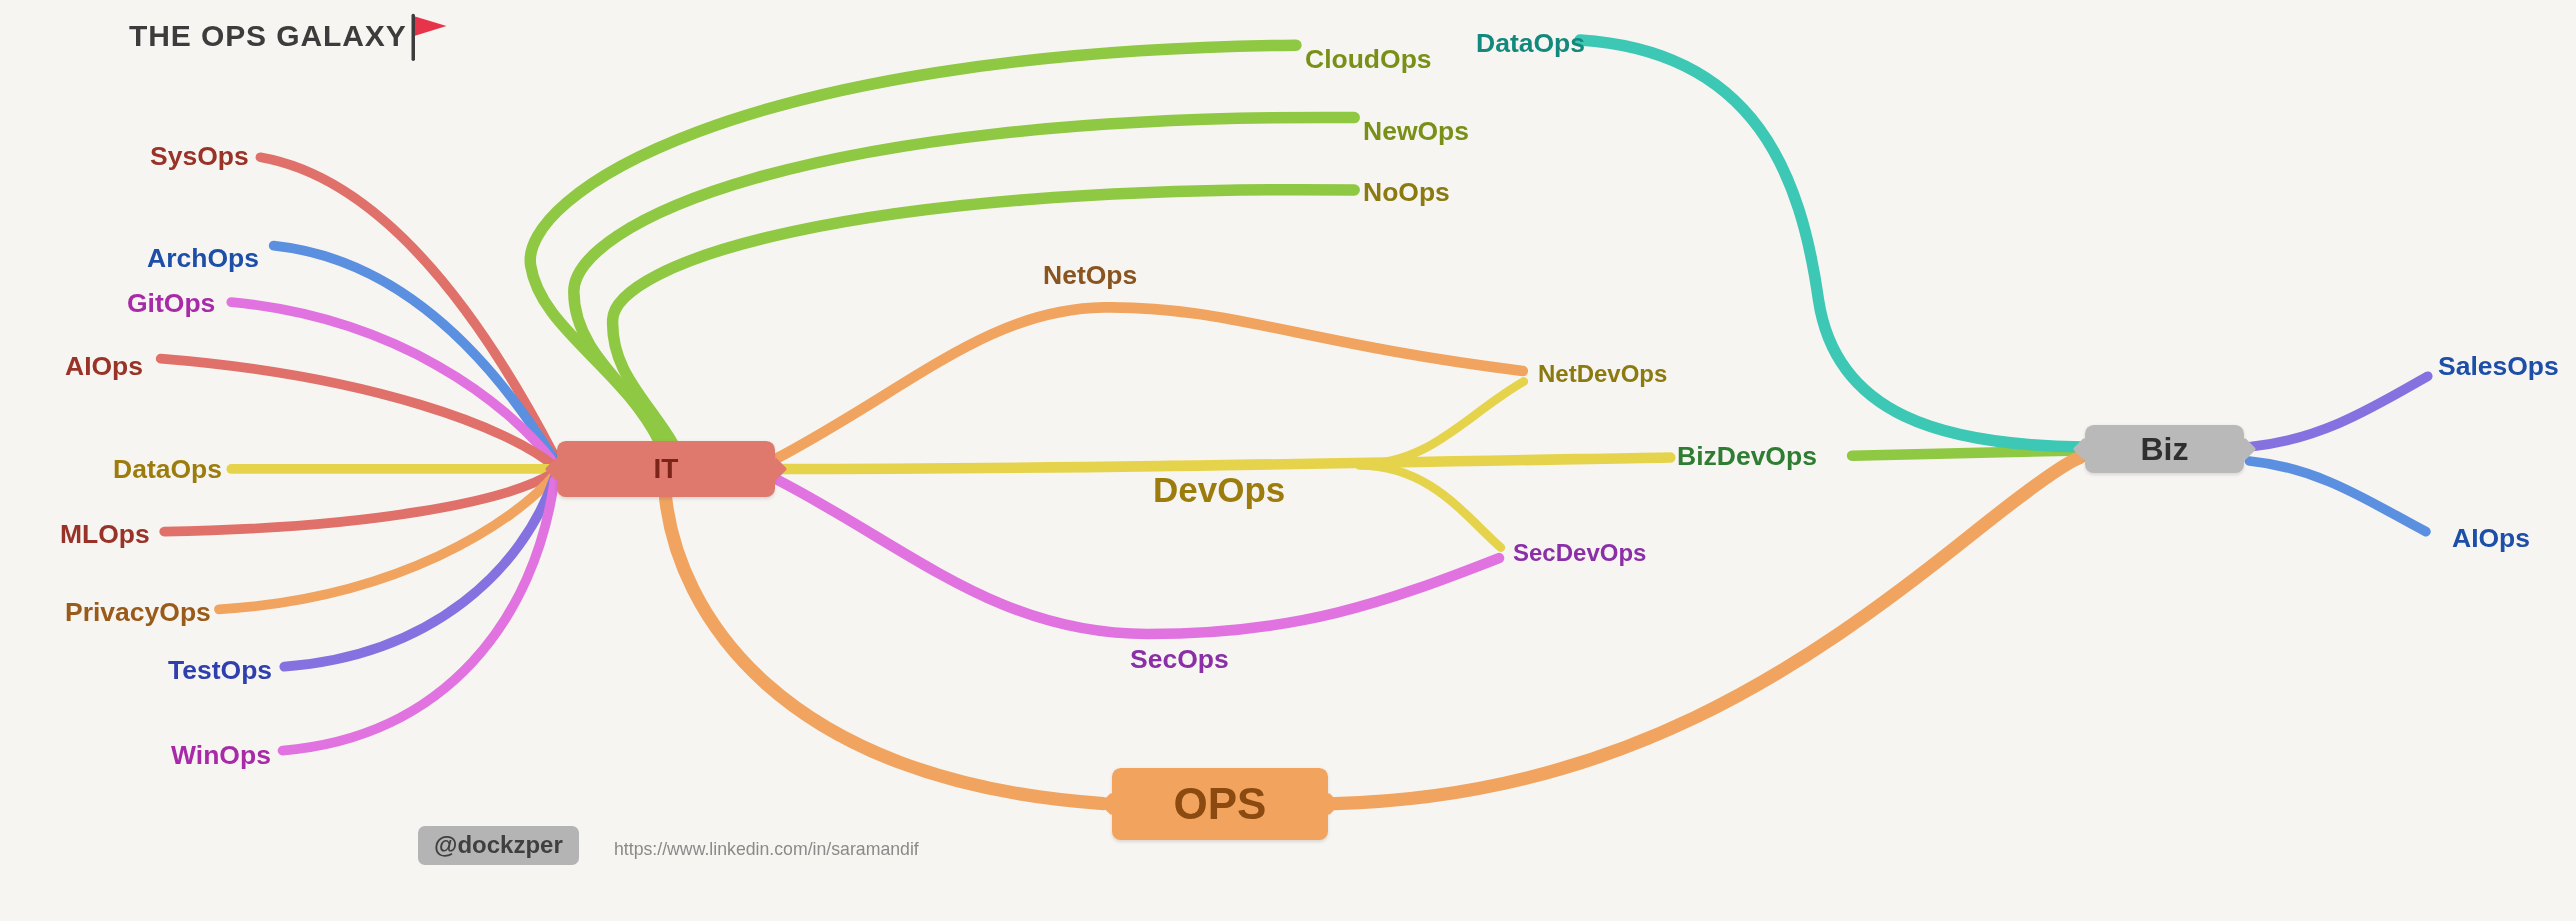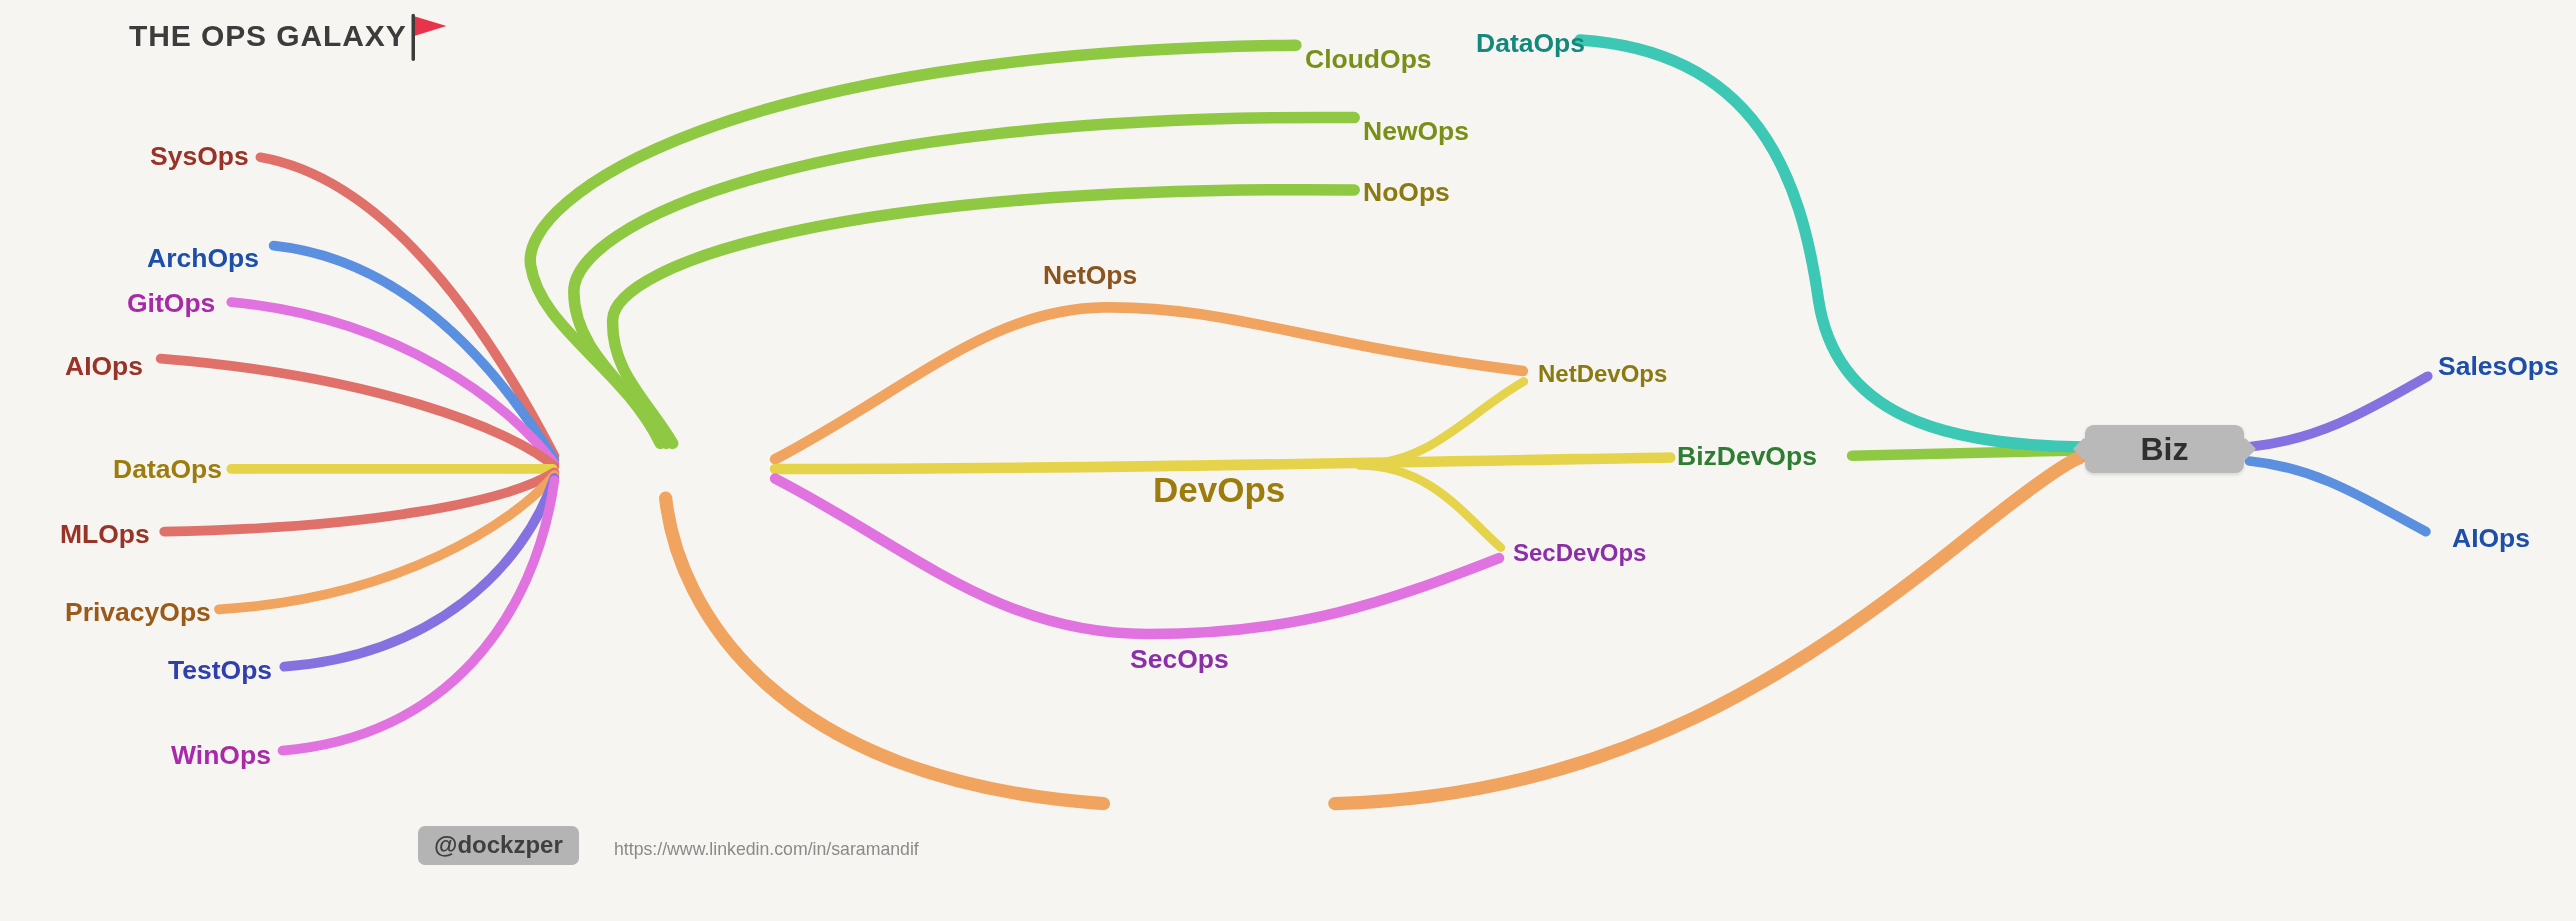--- a/index.html
+++ b/index.html
@@ -148,20 +148,26 @@
   <span class="lbl lbl-finops c-teal">DataOps</span>
   <span class="lbl lbl-netops c-brown">NetOps</span>
   <span class="lbl lbl-devops c-olive">DevOps</span>
   <span class="lbl lbl-secops c-purple-dk">SecOps</span>
   <span class="lbl lbl-netdevops c-brown-olive">NetDevOps</span>
   <span class="lbl lbl-bizdevops c-dkgreen">BizDevOps</span>
   <span class="lbl lbl-secdevops c-purple-dk">SecDevOps</span>
   <span class="lbl lbl-salesops c-navy">SalesOps</span>
   <span class="lbl lbl-adops c-navy">AIOps</span>
 
+  <div class="node node-it">
+    <span>IT</span>
+  </div>
+  <div class="node node-ops">
+    <span>OPS</span>
+  </div>
   <div class="node node-biz">
     <span>Biz</span>
   </div>
 
   <div class="handle-badge">@dockzper</div>
   <div class="linkedin-url">https://www.linkedin.com/in/saramandif</div>
 
 </div>
 
 

